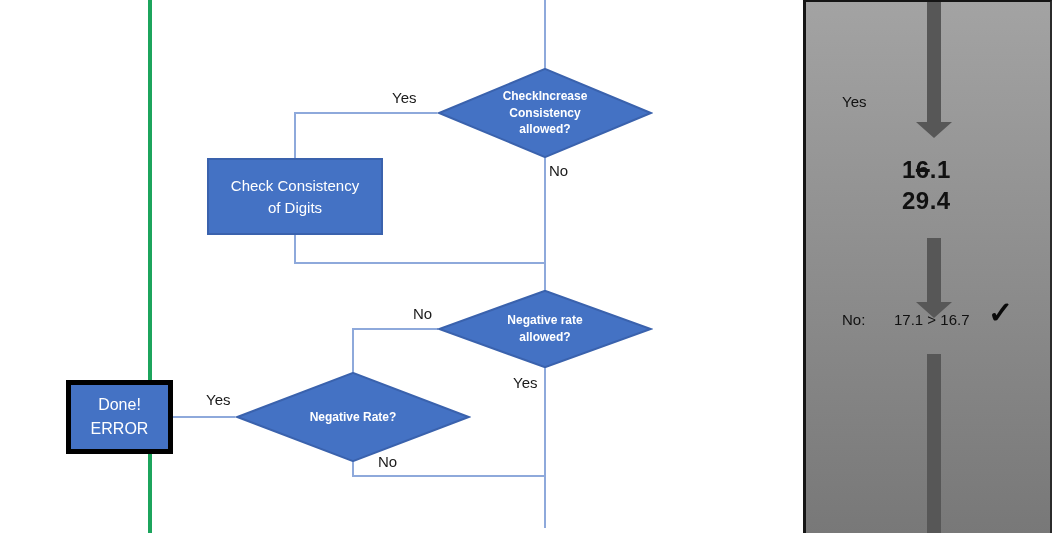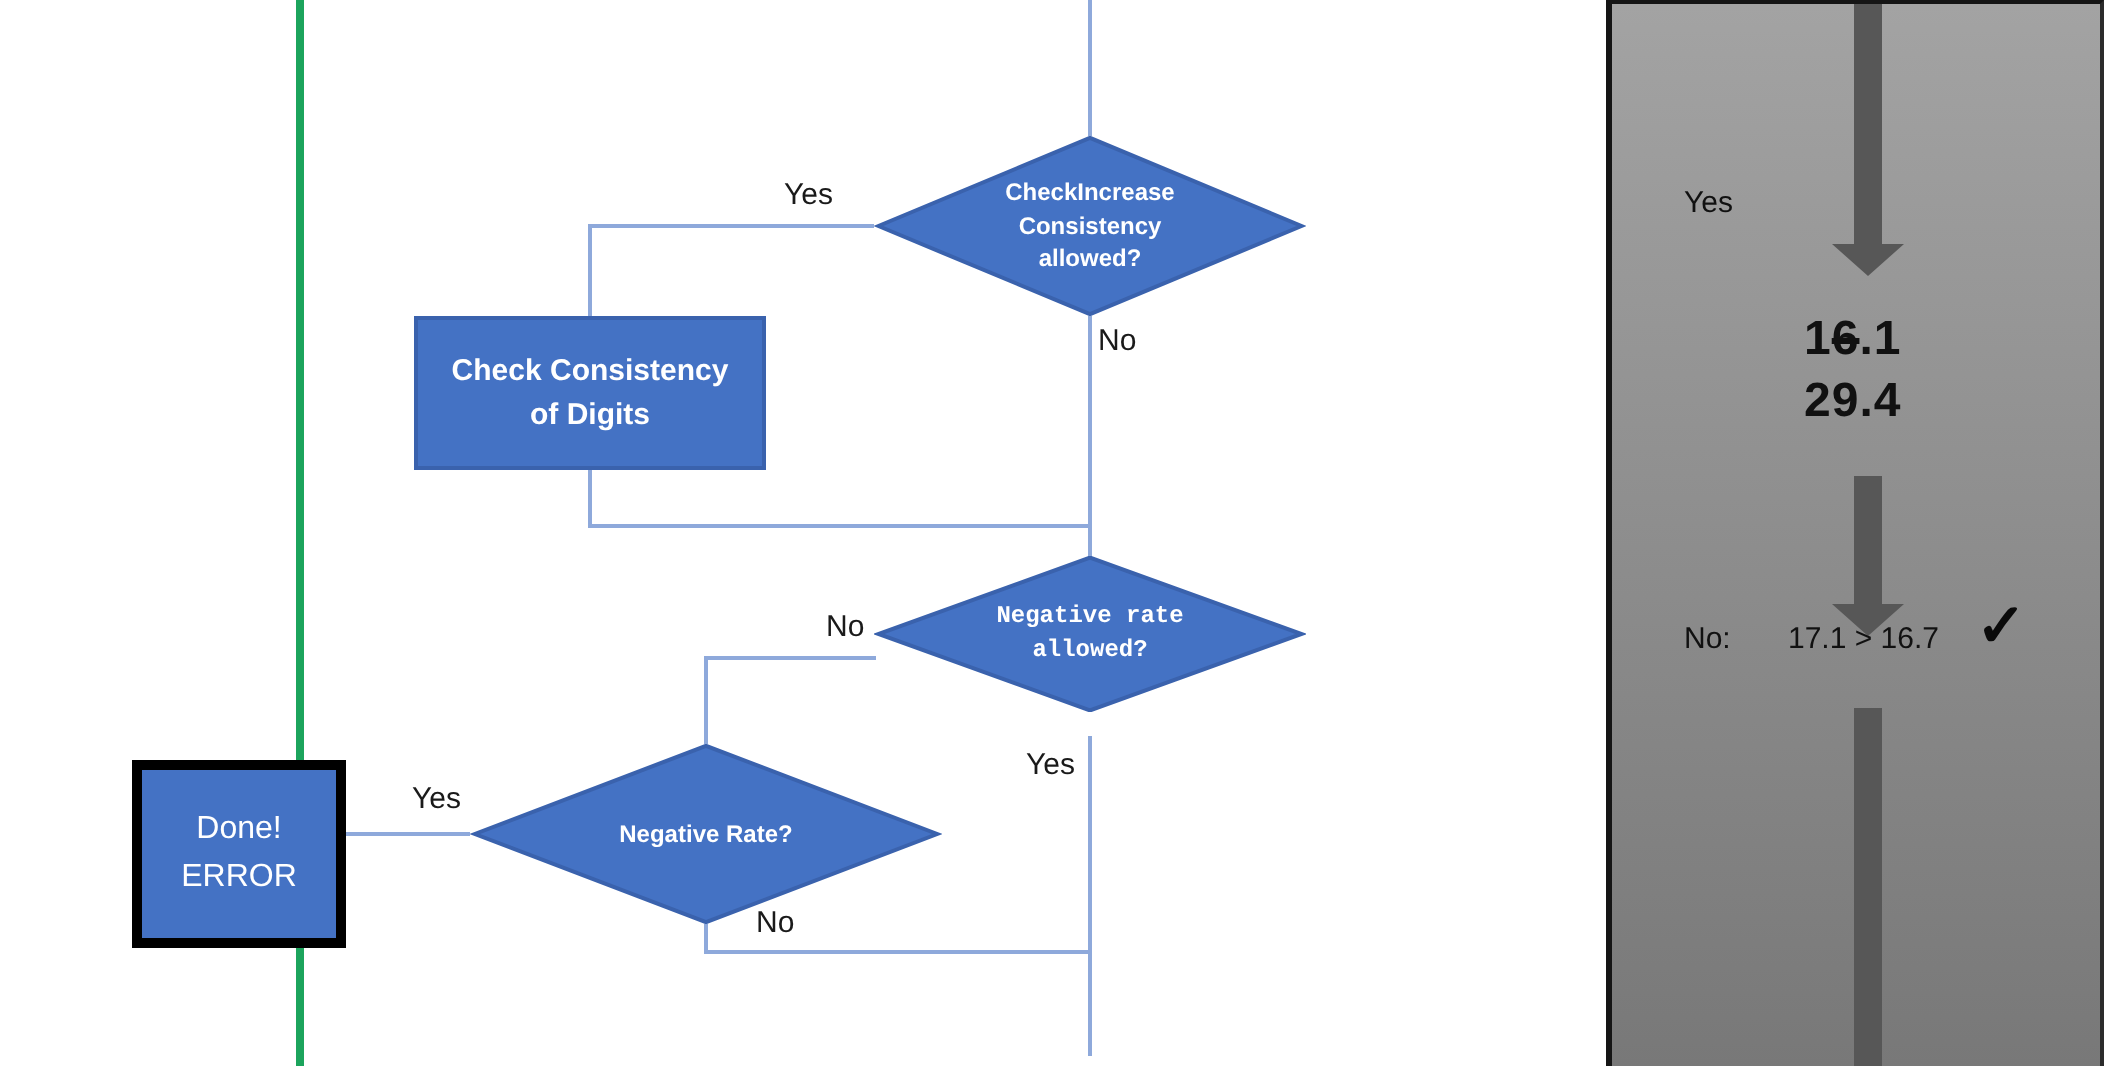--- a/index.html
+++ b/index.html
@@ -97,42 +97,42 @@
   <div class="diamond" style="left:437px;top:68px;width:216px;height:90px;">
     <svg viewBox="0 0 100 100" preserveAspectRatio="none">
       <polygon points="50,1 99,50 50,99 1,50" vector-effect="non-scaling-stroke"></polygon>
     </svg>
     <div class="txt">CheckIncrease Consistency allowed?</div>
   </div>
   <div class="lbl" style="left:392px;top:89px;">Yes</div>
   <div class="lbl" style="left:549px;top:162px;">No</div>
 
   <div class="process" style="left:207px;top:158px;width:176px;height:77px;">
-    <span style="padding:0 14px;font-weight:bold;">Check Consistency of Digits</span>
+    <span style="padding:0 14px;">Check Consistency of Digits</span>
   </div>
 
-  <div class="diamond" style="left:437px;top:278px;width:216px;height:78px;font-family:Liberation Mono, monospace;">
+  <div class="diamond" style="left:437px;top:290px;width:216px;height:78px;">
     <svg viewBox="0 0 100 100" preserveAspectRatio="none">
       <polygon points="50,1 99,50 50,99 1,50" vector-effect="non-scaling-stroke"></polygon>
     </svg>
     <div class="txt">Negative rate allowed?</div>
   </div>
   <div class="lbl" style="left:413px;top:305px;">No</div>
   <div class="lbl" style="left:513px;top:374px;">Yes</div>
 
   <div class="diamond" style="left:235px;top:372px;width:236px;height:90px;">
     <svg viewBox="0 0 100 100" preserveAspectRatio="none">
       <polygon points="50,1 99,50 50,99 1,50" vector-effect="non-scaling-stroke"></polygon>
     </svg>
     <div class="txt" style="padding:0 40px;">Negative Rate?</div>
   </div>
   <div class="lbl" style="left:206px;top:391px;">Yes</div>
   <div class="lbl" style="left:378px;top:453px;">No</div>
 
-  <div class="terminator" style="left:66px;top:380px;width:107px;height:94px;">Done!
+  <div class="terminator" style="left:66px;top:380px;width:107px;height:74px;">Done!
 ERROR</div>
 
   <div class="panel">
 
     <div class="shaft" style="left:121px;top:0;height:120px;"></div>
     <div class="ahead" style="left:110px;top:120px;"></div>
 
     <div class="panel-lbl" style="left:36px;top:91px;">Yes</div>
 
 

